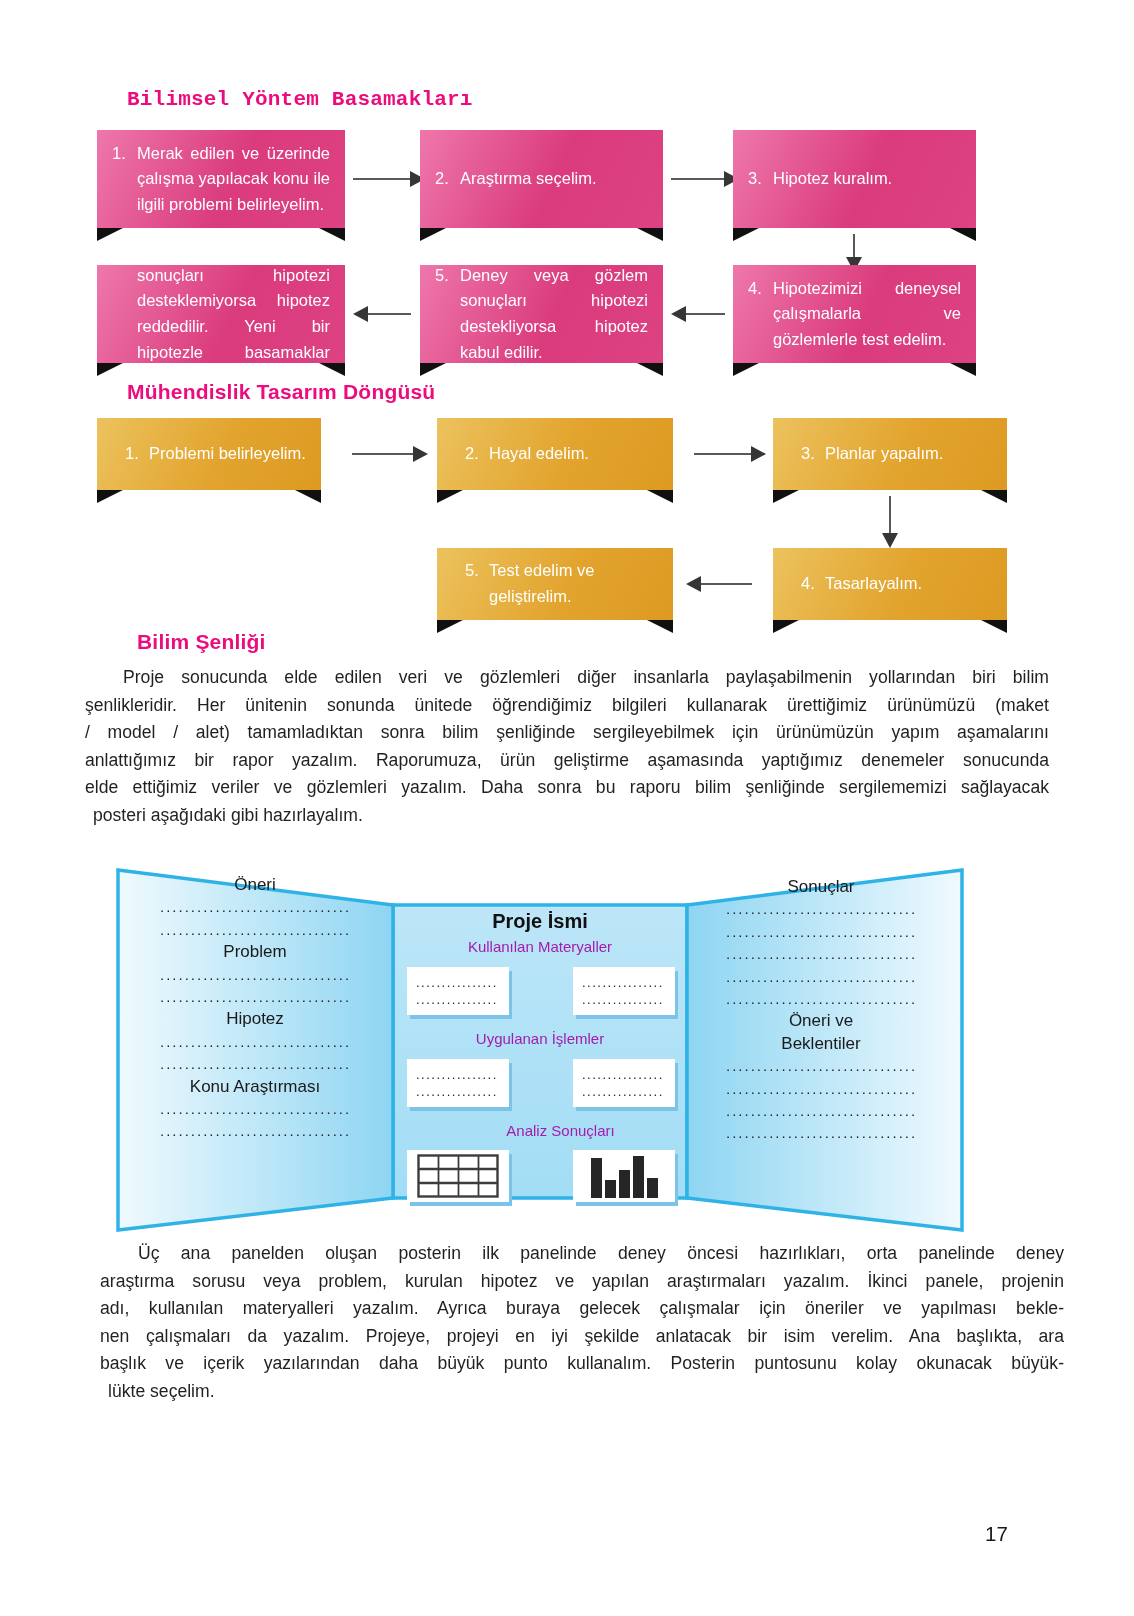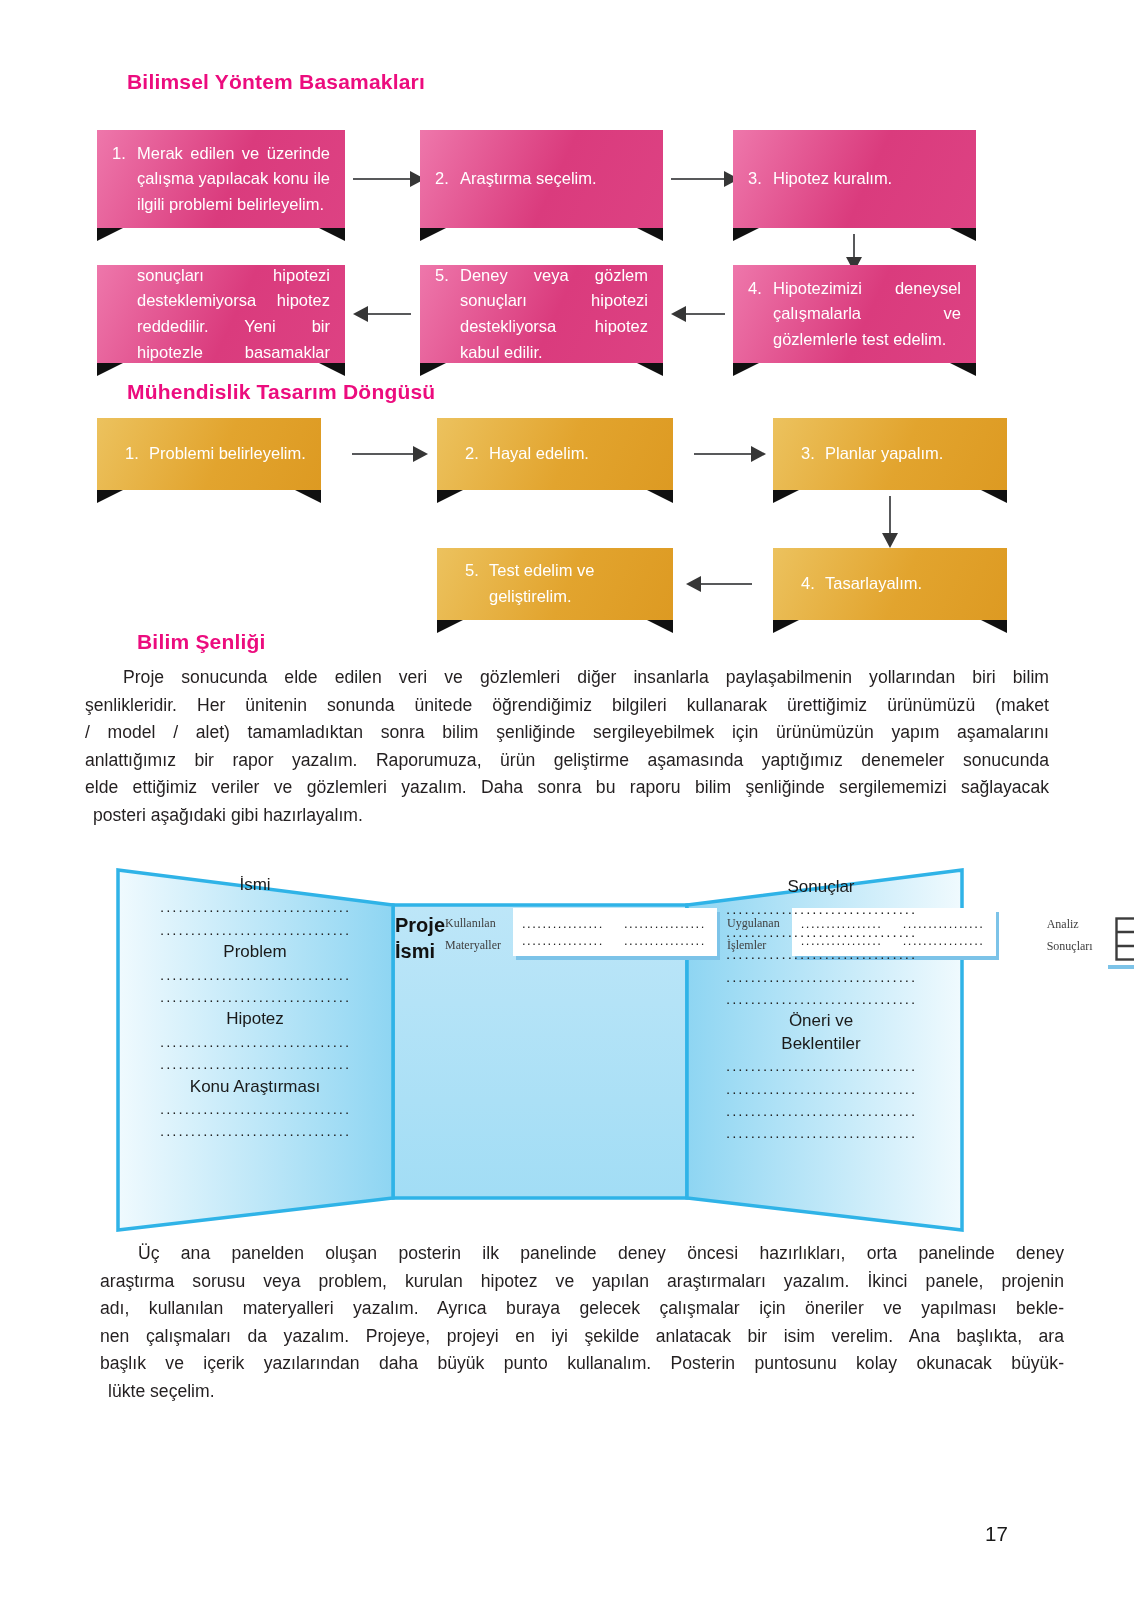--- a/index.html
+++ b/index.html
@@ -39,39 +39,39 @@
   .jl{line-height:27.6px;text-align:justify;text-align-last:justify;white-space:normal;}
   .jl-end{text-align-last:left;margin-left:8px;}
   .indent{padding-left:38px;}
 
   
   .poster-svg{position:absolute;left:110px;top:843px;}
   .flap-col{position:absolute;display:flex;flex-direction:column;align-items:center;}
   .flap-h{font-size:17px;line-height:22.4px;height:22.4px;color:#1a1a1a;white-space:nowrap;}
   .dotline{font-size:15px;letter-spacing:2px;line-height:22.4px;height:22.4px;overflow:hidden;
     white-space:nowrap;width:190px;color:#222;}
-  .mid-col{position:absolute;left:395px;top:908px;width:290px;display:flex;flex-direction:row;align-items:center;}
+  .mid-col{position:absolute;left:395px;top:908px;width:290px;display:flex;flex-direction:column;align-items:center;}
   .mid-title{font-size:20px;font-weight:bold;color:#111;line-height:26px;}
-  .mid-h{font-size:12px;color:#404040;line-height:22px;font-family:Liberation Serif, serif;}
+  .mid-h{font-size:15px;color:#a21caf;line-height:22px;}
   .box-row{width:100%;display:flex;justify-content:space-between;padding:0 10px 0 12px;box-sizing:border-box;}
   .mini-box{width:102px;height:48px;background:#fff;box-shadow:3px 4px 0 #7cc3e8;
     display:flex;flex-direction:column;justify-content:center;padding-left:9px;box-sizing:border-box;}
   .mini-box .dotline{width:82px;font-size:13px;letter-spacing:1.5px;line-height:17px;height:17px;}
   .mini-icon{height:52px;align-items:center;justify-content:center;flex-direction:row;padding:0;}
   .bars{display:flex;align-items:flex-end;gap:3px;height:44px;}
   .bars div{width:11px;background:#262626;}
 
   .page-num{position:absolute;left:985px;top:1522px;font-size:20.5px;color:#1a1a1a;}
 </style>
 </head>
 <body>
 
 <div class="page">
 
-  <div class="h-pink" style="left:127px;top:70px;">Bilimsel Yöntem Basamakları</div>
+  <div class="h-pink" style="left:127px;top:88px;font-family:Liberation Mono, monospace;">Bilimsel Yöntem Basamakları</div>
 
   <div class="flow-box pink" style="left:97px;top:130px;width:248px;height:98px;">
     <div class="step">
         <span class="num">1.</span>
         <span class="txt">Merak edilen ve üzerinde çalışma yapılacak konu ile ilgili problemi belirleyelim.</span>
       </div>
   </div>
   <div class="arr-r" style="left:353px;top:178px;width:58px;"></div>
   <div class="flow-box pink" style="left:420px;top:130px;width:243px;height:98px;">
     <div class="step">
@@ -174,21 +174,21 @@
         <stop offset="0" stop-color="#bde6f8"></stop>
           <stop offset="1" stop-color="#a2ddf5"></stop>
       </linearGradient>
     </defs>
     <rect x="283" y="62" width="294" height="293" fill="url(#gM)" stroke="#2fb3e7" stroke-width="3.5"></rect>
     <polygon points="8,27 283,62 283,355 8,387" fill="url(#gL)" stroke="#2fb3e7" stroke-width="3.5"></polygon>
     <polygon points="852,27 577,62 577,355 852,387" fill="url(#gR)" stroke="#2fb3e7" stroke-width="3.5"></polygon>
   </svg>
 
   <div class="flap-col" style="left:152px;top:874px;width:206px;">
-    <div class="flap-h">İsmi</div>
+    <div class="flap-h">Öneri</div>
     <div class="dotline">......................................</div>
     <div class="dotline">......................................</div>
     <div class="flap-h">Problem</div>
     <div class="dotline">......................................</div>
     <div class="dotline">......................................</div>
     <div class="flap-h">Hipotez</div>
     <div class="dotline">......................................</div>
     <div class="dotline">......................................</div>
     <div class="flap-h">Konu Araştırması</div>
     <div class="dotline">......................................</div>

